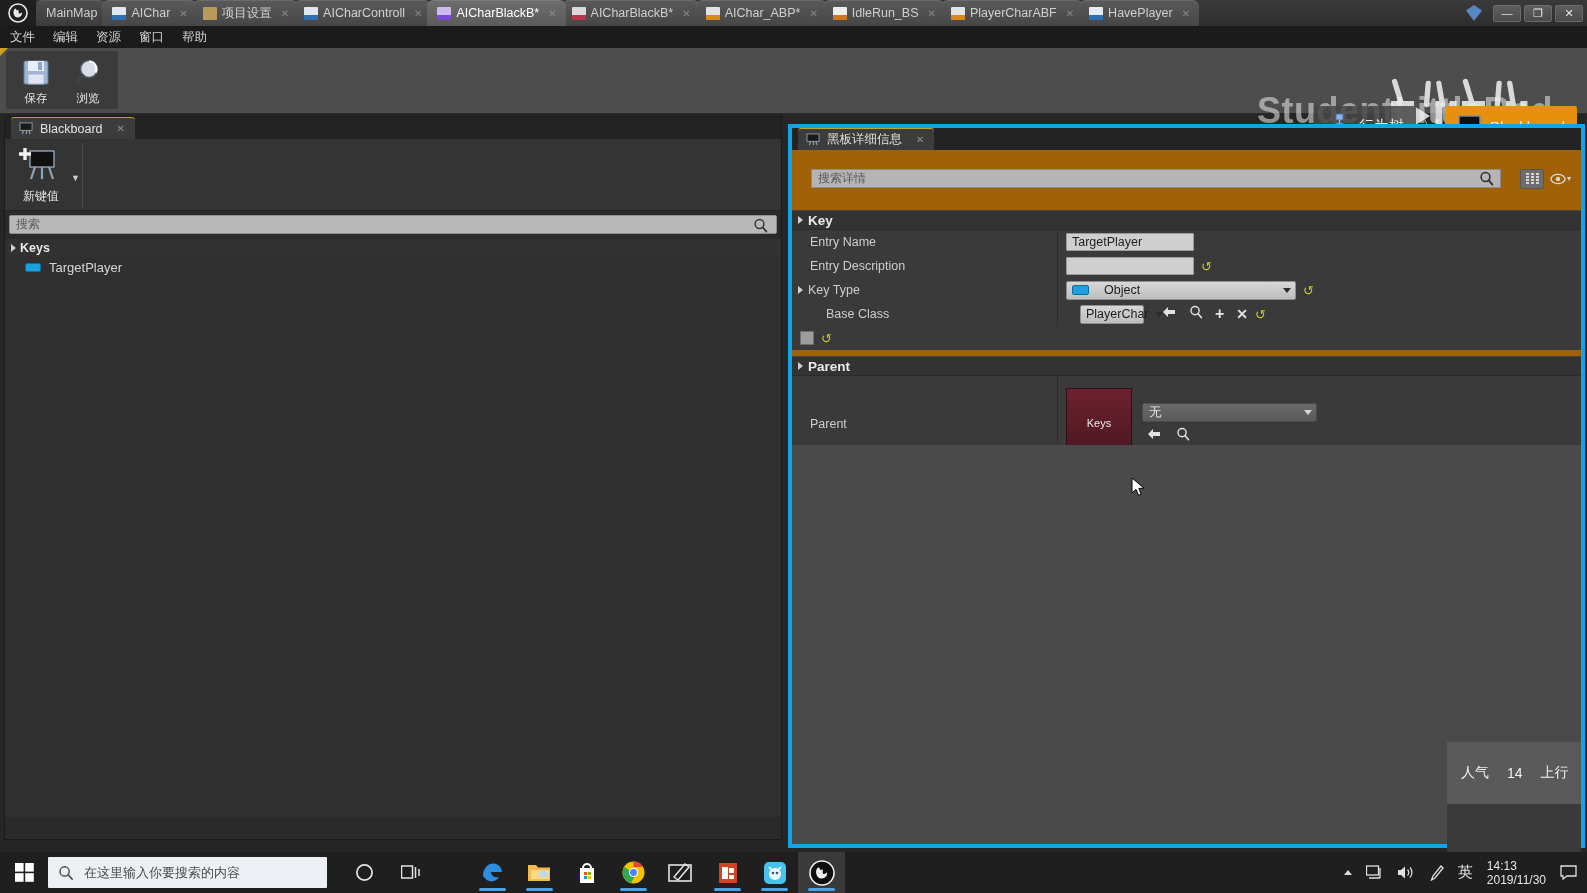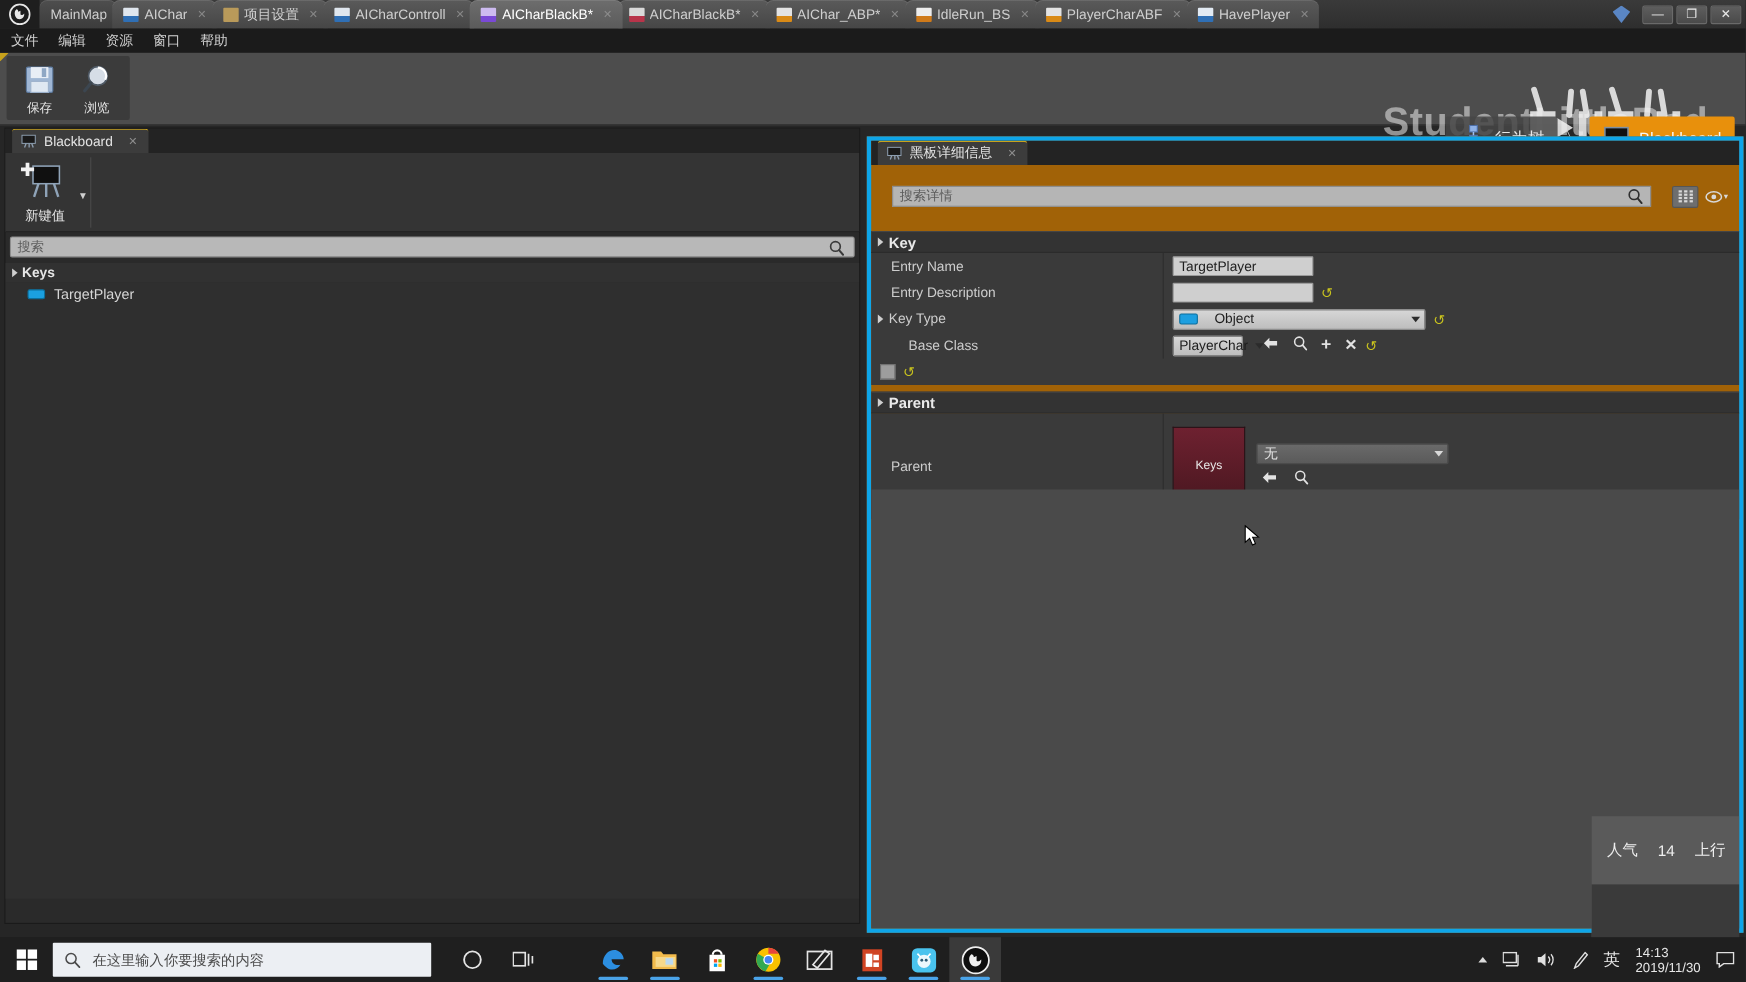--- a/index.html
+++ b/index.html
@@ -250,21 +250,21 @@
 
   .cursor { position: absolute; left: 1131px; top: 477px; }
 
   
   .taskbar {
     position: absolute; left: 0; bottom: 0; width: 1587px; height: 41px;
     background: #1f1f1f; display: flex; align-items: center;
   }
   .start { width: 48px; height: 41px; display: flex; align-items: center; justify-content: center; }
   .tb-search {
-    width: 344px; height: 31px; background: #eceff3; border-radius: 1px;
+    width: 279px; height: 31px; background: #eceff3; border-radius: 1px;
     display: flex; align-items: center; gap: 10px; padding: 0 10px;
     color: #4b4b4b; font-size: 13px;
   }
   .tb-icons { display: flex; align-items: center; }
   .tb-ico { width: 47px; height: 41px; display:flex; align-items:center; justify-content:center; position: relative; }
   .tb-ico.running::after { content:""; position:absolute; bottom:2px; left:10px; right:10px; height:3px; background:#4aa3e8; border-radius:2px; }
   .tb-ico.focused { background: #3a3a3a; }
   .tray { margin-left: auto; display: flex; align-items: center; gap: 14px; padding-right: 10px; color:#e6e6e6; font-size: 12px; }
   .clock { line-height: 14px; font-size: 12px; }
   .caret-up { width:0;height:0;border-bottom:5px solid #dcdcdc;border-left:4px solid transparent;border-right:4px solid transparent; }
@@ -545,21 +545,21 @@
                 <span class="caret"></span>
               </div>
               <span class="reset">↺</span>
             </div>
           </div>
           <div class="prow">
             <div class="plabel indent">
               <span>Base Class</span>
             </div>
             <div class="pval">
-              <div class="combo" style="width: 64px;">
+              <div class="combo" style="width: 64px; margin-left: 14px;">
                 <span>PlayerChar</span>
                 <span class="caret"></span>
               </div>
               <span style="display: flex; align-items: center; gap: 12px; margin-left: 10px;">
                 <span><svg width="16" height="14" viewBox="0 0 16 14">
                     <path d="M7 2 L2 7 L7 12 v-3 h7 v-4 h-7z" fill="#e2e2e2"></path>
                   </svg></span>
                 <span><svg width="14" height="14" viewBox="0 0 15 15">
                     <circle cx="6.5" cy="6" r="4.4" fill="none" stroke="#e2e2e2" stroke-width="1.5"></circle>
                     <path d="M9.8 9.4 L13.4 13.6" stroke="#e2e2e2" stroke-width="1.7" stroke-linecap="round"></path>

